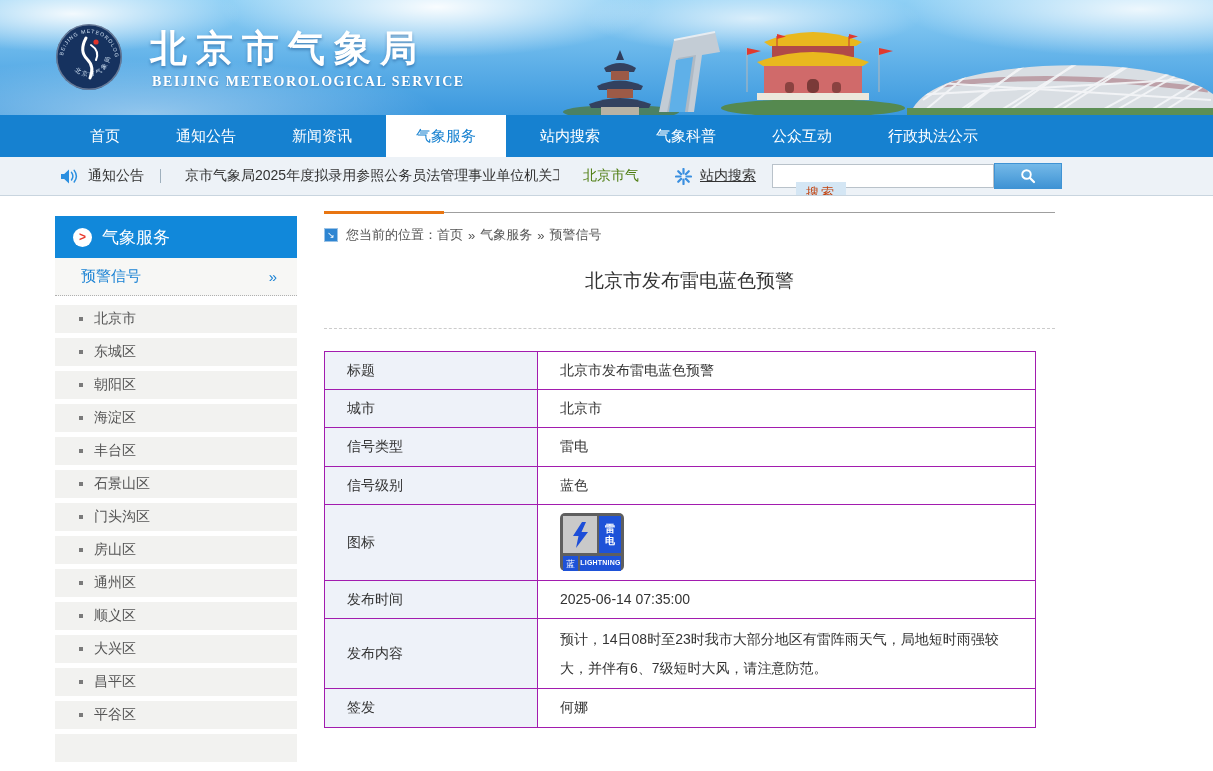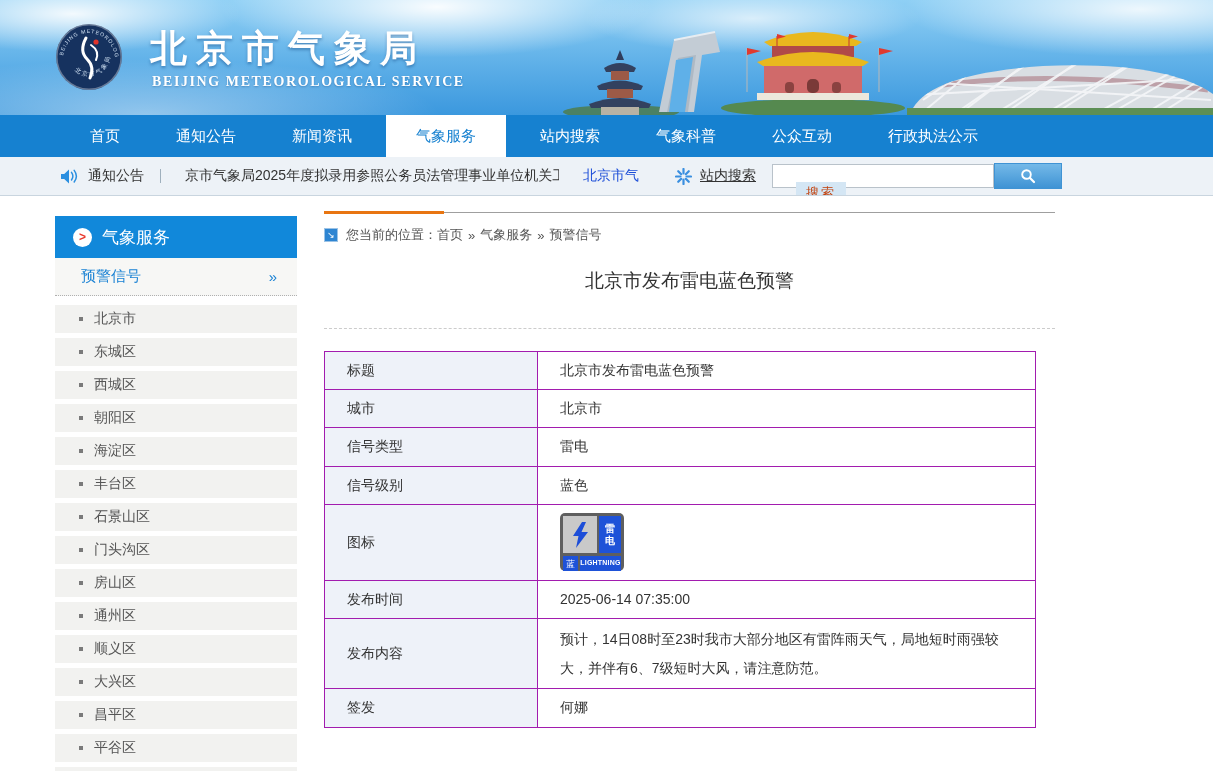--- a/index.html
+++ b/index.html
@@ -30,21 +30,21 @@
     color:#fff; font-size:15px; text-decoration:none; white-space:nowrap; }
   .nav-item.active { background:#fff; color:#1681d0; padding:0 30px; margin:0 6px; }
 
   
   .notice { position:relative; height:39px; background:#edf2f7;
     border-bottom:1px solid #c9d5df; display:flex; align-items:center;
     padding-left:60px; font-size:14px; color:#333; overflow:hidden; }
   .notice .nb-label { margin-left:10px; }
   .nb-divider { height:14px; border-left:1px solid #9fb0bd; margin:0 16px; }
   .ticker1 { width:374px; overflow:hidden; white-space:nowrap; margin-left:8px; color:#333; text-decoration:none; }
-  .ticker2 { width:58px; overflow:hidden; white-space:nowrap; margin-left:24px; color:#1d4ed8; text-decoration:none; }
+  .ticker2 { width:58px; overflow:hidden; white-space:nowrap; margin-left:24px; color:#4d7c0f; text-decoration:none; }
   .snowflake { margin-left:34px; }
   .nb-search-label { margin-left:8px;text-decoration:underline; }
   .nb-input { margin-left:16px; width:222px; height:24px; border:1px solid #b9c2ca;
     background:#fff; padding:0 6px; font-size:13px; }
   .nb-btn { width:68px; height:26px; border:1px solid #3f93d4; cursor:pointer;
     background:linear-gradient(#74b9e8,#3f93d4); display:flex; align-items:center; justify-content:center; }
   .nb-hidden-search { position:absolute; left:796px; bottom:-9px; color:#c2410c;
     background:#d4e6f4; font-size:13px; padding:2px 10px; letter-spacing:2px; }
 
   
@@ -256,24 +256,20 @@
       <li class="district">
           <span class="bullet"></span>
           <span>北京市</span>
         </li>
       <li class="district">
           <span class="bullet"></span>
           <span>东城区</span>
         </li>
       <li class="district">
           <span class="bullet"></span>
-          <span>西城区</span>
-        </li>
-      <li class="district">
-          <span class="bullet"></span>
           <span>朝阳区</span>
         </li>
       <li class="district">
           <span class="bullet"></span>
           <span>海淀区</span>
         </li>
       <li class="district">
           <span class="bullet"></span>
           <span>丰台区</span>
         </li>

